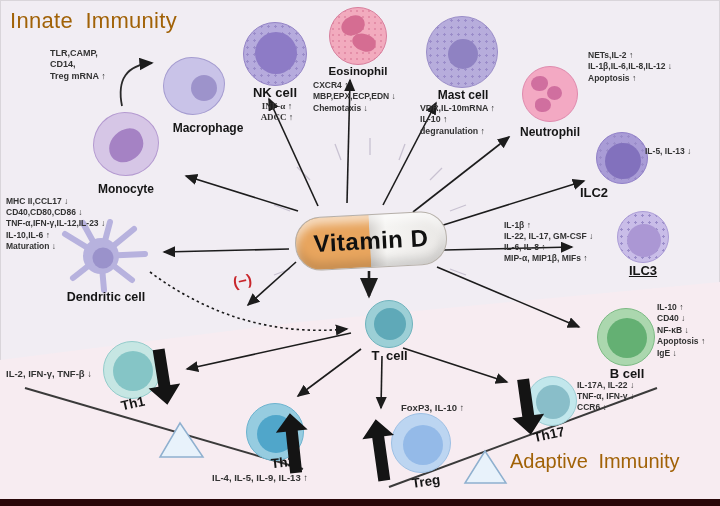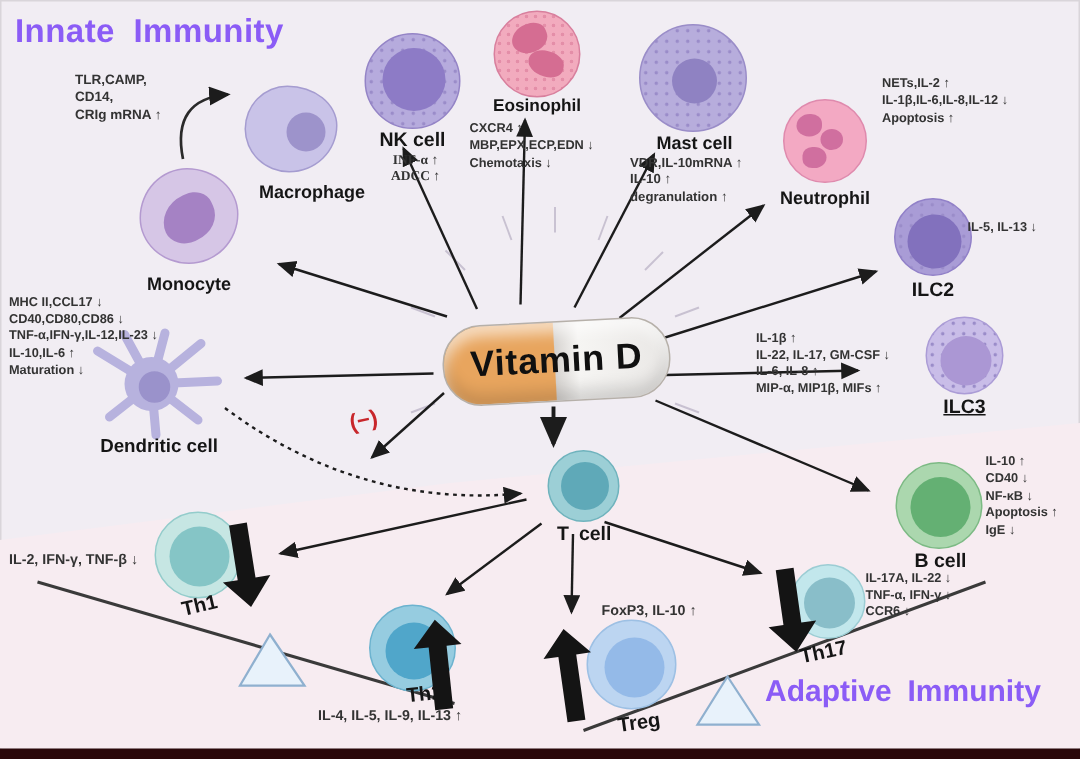--- a/index.html
+++ b/index.html
@@ -7,21 +7,21 @@
     position:relative;width:720px;height:506px;overflow:hidden;
     background:#f1edf3;
     font-family:"Liberation Sans","DejaVu Sans",sans-serif;
     box-shadow:inset 0 0 0 1px #d9d5da;
   }
   svg.layer{position:absolute;left:0;top:0;pointer-events:none;}
   .cell{position:absolute;border-radius:50%;box-sizing:border-box;}
   .inner{position:absolute;border-radius:50%;}
   .lbl{position:absolute;font-weight:bold;color:#151515;text-align:center;font-size:12.5px;white-space:nowrap;}
   .note{position:absolute;font-weight:bold;color:#333;font-size:9px;line-height:11.3px;white-space:nowrap;}
-  .title{position:absolute;font-weight:bold;color:#8b5cf6;}
+  .title{position:absolute;font-weight:normal;color:#a16207;}
   .dots-purple{background-image:radial-gradient(#9a8cc9 1px, rgba(0,0,0,0) 1.4px);background-size:7px 7px;}
   .dots-pink{background-image:radial-gradient(#e48ea8 1px, rgba(0,0,0,0) 1.4px);background-size:6px 6px;}
   #capsule{
     position:absolute;left:295px;top:214px;width:150px;height:52px;border-radius:26px;
     transform:rotate(-3deg);
     background:linear-gradient(90deg,#e8a55e 0%,#e8a55e 49%,#d6d3d0 49.5%,#f6f5f3 60%,#e9e7e5 100%);
     border:1px solid #b6b0a9;
     box-shadow:inset 0 7px 9px rgba(255,255,255,.6), inset 0 -7px 10px rgba(0,0,0,.14);
     display:flex;align-items:center;justify-content:center;
   }
@@ -91,21 +91,21 @@
   </div>
   <div class="lbl" style="left:158px;top:121px;width:100px;font-size:12px;">Macrophage</div>
 
   <div class="cell" style="left:93px;top:112px;width:66px;height:64px;background:#d6c6e6;border:1.5px solid #b49ad0;border-radius:48% 52% 50% 50% / 52% 48% 52% 48%;">
     <div class="inner" style="left:14px;top:17px;width:36px;height:31px;background:#a582c4;border-radius:60% 40% 55% 45%;transform:rotate(-25deg);"></div>
   </div>
   <div class="lbl" style="left:86px;top:182px;width:80px;font-size:12px;">Monocyte</div>
   <div class="note" style="left:50px;top:48px;">
     <div>TLR,CAMP,</div>
     <div>CD14,</div>
-    <div>CRIg mRNA ↑</div>
+    <div>Treg mRNA ↑</div>
   </div>
 
   <div class="cell dots-purple" style="left:243px;top:22px;width:64px;height:64px;background-color:#b6abdd;border:1.5px solid #9484c6;">
     <div class="inner" style="left:11px;top:9px;width:42px;height:42px;background:#8d7bc6;"></div>
   </div>
   <div class="lbl" style="left:235px;top:85px;width:80px;font-size:13px;">NK cell</div>
   <div class="note" style="left:239px;top:101px;width:76px;text-align:center;font-family:Liberation Serif, serif;">
     <div>INF-α ↑</div>
     <div>ADCC ↑</div>
   </div>
@@ -139,21 +139,21 @@
   <div class="lbl" style="left:506px;top:125px;width:88px;font-size:12px;">Neutrophil</div>
   <div class="note" style="left:588px;top:50px;font-size:8.5px;">
     <div>NETs,IL-2 ↑</div>
     <div>IL-1β,IL-6,IL-8,IL-12 ↓</div>
     <div>Apoptosis ↑</div>
   </div>
 
   <div class="cell dots-purple" style="left:596px;top:132px;width:52px;height:52px;background-color:#a99cd6;border:1.5px solid #9180c8;">
     <div class="inner" style="left:8px;top:10px;width:36px;height:36px;background:#8271bd;"></div>
   </div>
-  <div class="lbl" style="left:592px;top:185px;width:60px;font-size:13px;">ILC2</div>
+  <div class="lbl" style="left:564px;top:185px;width:60px;font-size:13px;">ILC2</div>
   <div class="note" style="left:645px;top:146px;font-size:8.5px;">
     <div>IL-5, IL-13 ↓</div>
   </div>
 
   <div class="cell dots-purple" style="left:617px;top:211px;width:52px;height:52px;background-color:#c9bde8;border:1.5px solid #ab9cd6;">
     <div class="inner" style="left:9px;top:12px;width:34px;height:33px;background:#ab97d4;"></div>
   </div>
   <div class="lbl" style="left:615px;top:263px;width:56px;font-size:13px;text-decoration:underline;">ILC3</div>
   <div class="note" style="left:504px;top:220px;font-size:8.5px;line-height:11px;">
     <div>IL-1β ↑</div>

